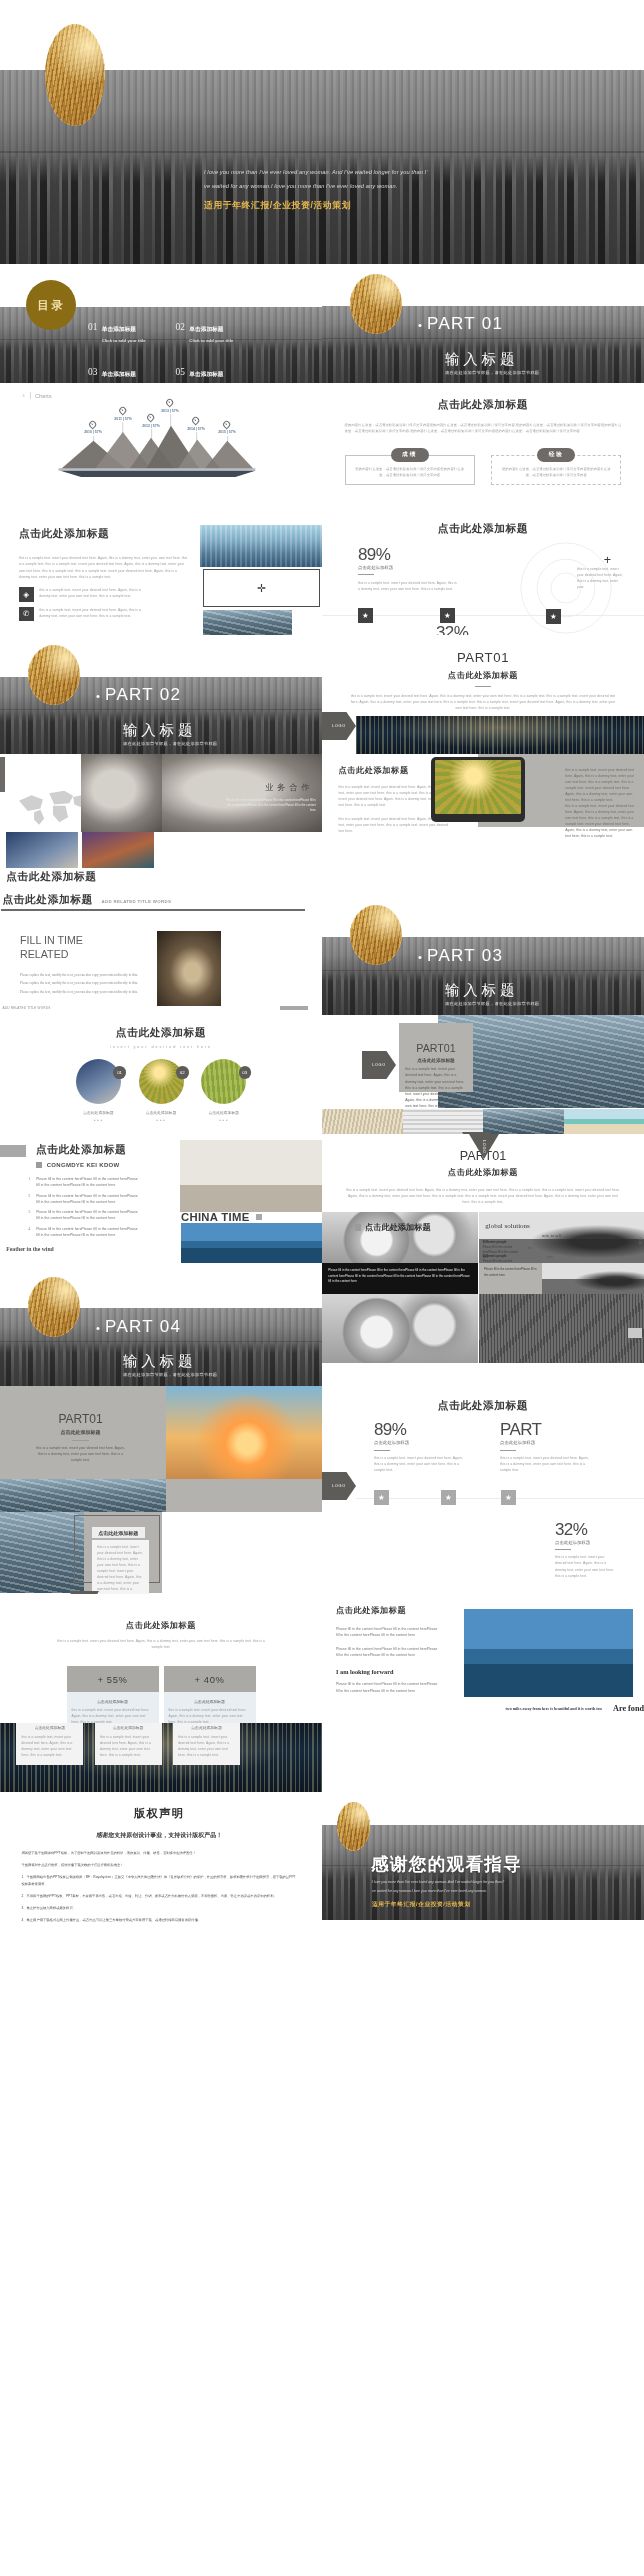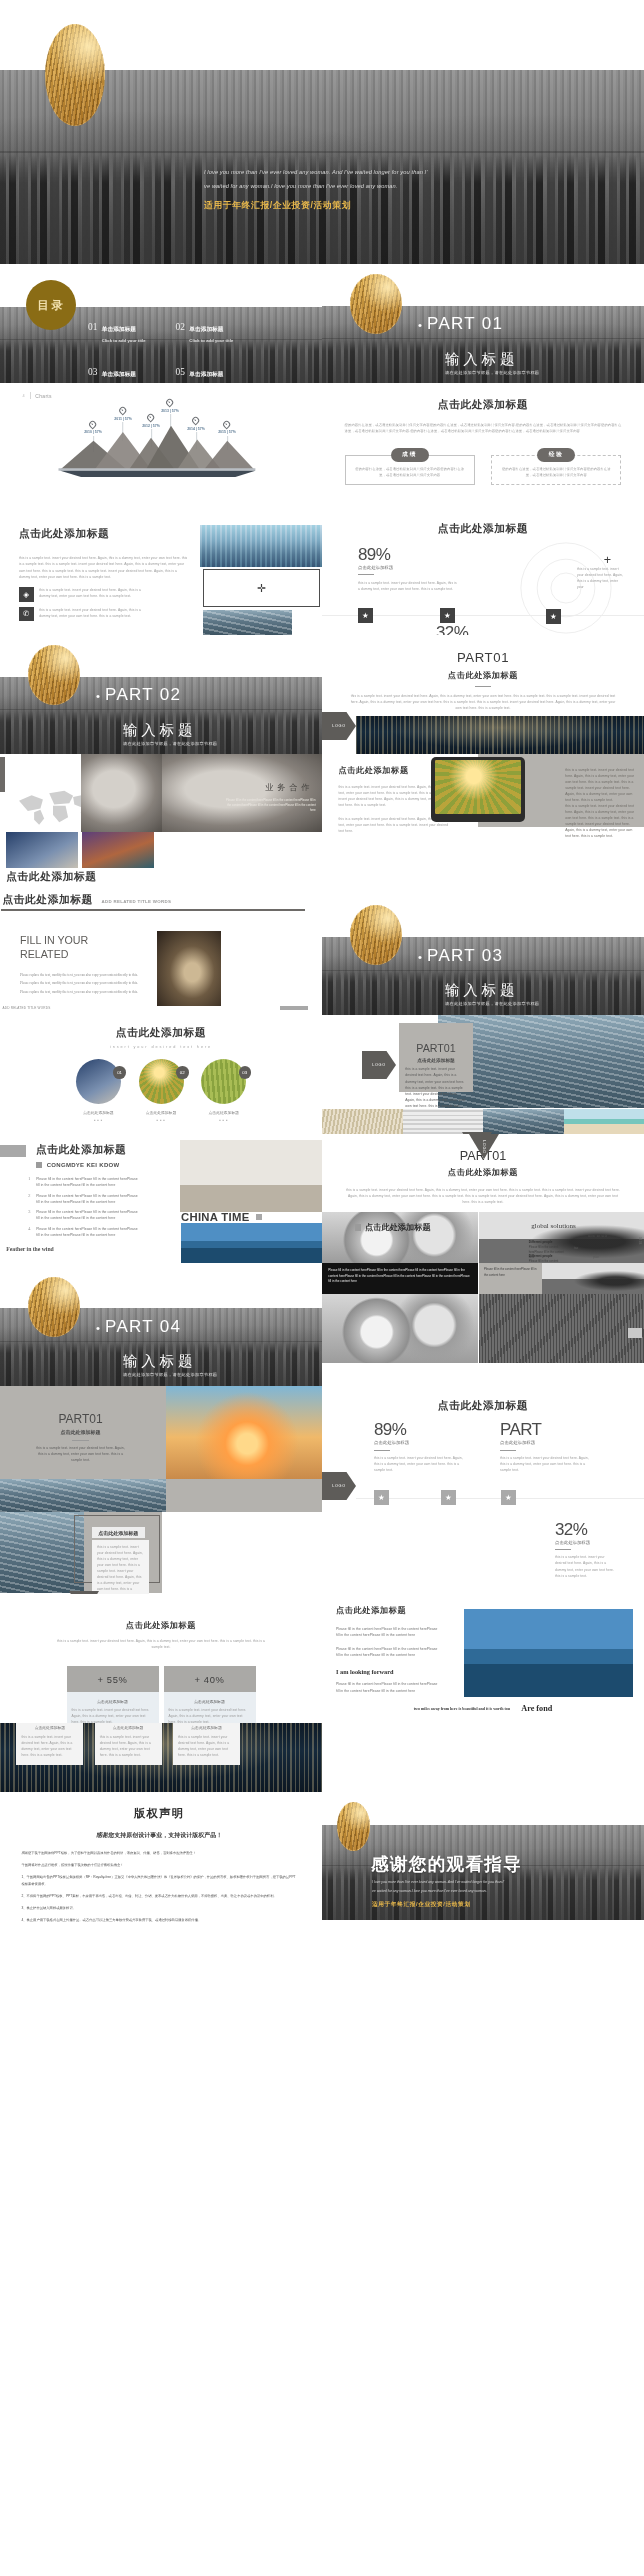--- a/index.html
+++ b/index.html
@@ -235,21 +235,21 @@
   .ph-factory {
     background: linear-gradient(180deg,#e9e6e0 0 62%, #bab2a4 62% 100%),
       repeating-linear-gradient(90deg, rgba(140,130,115,.35) 0 5.7px, transparent 5.7px 16.4px);
   }
   .ph-meet1 { background: linear-gradient(150deg,#27406a,#7a90b0 60%,#c6c0b4); }
   .ph-meet2 { background: linear-gradient(160deg,#5c3f7a,#b0663f 55%,#2f5f6e); }
   .ph-arch {
     background: repeating-linear-gradient(0deg,#cfcfcf 0 1.9px,#ededed 1.9px 4.4px), linear-gradient(180deg,#e8e8e8,#b2b2b2);
   }
 
-  .label-on-img { position:absolute; color:#fff;margin-left:46px; }
+  .label-on-img { position:absolute; color:#fff; }
 
   .gray-panel { background:#b4b2ae; }
   .dark-panel { background:#4f4d4a; }
 
   
   .arrow-tag {
     width:34px; height:28px; background:#5e5c59; color:#fff; font-size:3.8px;
     display:flex; align-items:center; justify-content:center; letter-spacing:0.6px;
     clip-path: polygon(0 0, 72% 0, 100% 50%, 72% 100%, 0 100%);
   }
@@ -527,21 +527,21 @@
 
   <div class="row">
     <div class="half slide" style="height:126px;">
       <div style="display:flex;align-items:baseline;gap:8.8px;padding:3.8px 0 0 2.5px;">
         <div class="s-title-cn">点击此处添加标题</div>
         <div style="font-size:4.4px;font-weight:bold;color:#9b9b9b;letter-spacing:0.3px;">ADD RELATED TITLE WORDS</div>
       </div>
       <div style="height:1.9px;background:#6d6a67;margin:2.5px 0 0 1.3px;width:304px;"></div>
       <div style="position:absolute;left:20px;top:44px;width:119px;">
         <div style="font-size:10.7px;color:#5e5c59;font-weight:300;line-height:1.32;">
-          <div>FILL IN YOUR</div>
+          <div>FILL IN TIME</div>
           <div>RELATED</div>
         </div>
         <p style="font-size:3.4px;color:#8b8b8b;line-height:2.4;margin-top:10px;font-family:'Liberation Serif',serif;">Please replace the text, modify the text, you can also copy your content directly to this. Please replace the text, modify the text, you can also copy your content directly to this. Please replace the text, modify the text, you can also copy your content directly to this.</p>
       </div>
       <div class="ph ph-bowl" style="position:absolute;left:157px;top:42px;width:64px;height:75px;"></div>
       <div style="position:absolute;left:2.5px;bottom:5px;font-size:3.1px;color:#8b8b8b;letter-spacing:0.2px;">ADD RELATED TITLE WORDS</div>
       <div style="position:absolute;right:14px;bottom:5px;width:28px;height:3.8px;background:#a8a8a8;"></div>
     </div>
 
     <div class="half slide part" style="height:126px;">
@@ -794,21 +794,21 @@
 
     <div class="half slide" style="height:129px;">
       <div style="padding:11.3px 0 0 14px;width:119px;">
         <div class="s-title-cn sm">点击此处添加标题</div>
         <p class="body-txt dk" style="margin-top:10px;">Please fill in the content herePlease fill in the content herePlease fill in the content herePlease fill in the content here</p>
         <p class="body-txt dk" style="margin-top:7.5px;">Please fill in the content herePlease fill in the content herePlease fill in the content herePlease fill in the content here</p>
         <div style="font-size:6.3px;font-weight:bold;color:#2f2f2f;margin-top:10px;font-family:'Liberation Serif',serif;">I am looking forward</div>
         <p class="body-txt dk" style="margin-top:6.3px;">Please fill in the content herePlease fill in the content herePlease fill in the content herePlease fill in the content here</p>
       </div>
       <div class="ph ph-ship" style="position:absolute;left:142px;top:15px;right:11.3px;height:88px;"></div>
-      <div style="position:absolute;left:0;bottom:10px;width:322px;display:flex;align-items:center;justify-content:center;gap:11.3px;">
+      <div style="position:absolute;left:0;bottom:10px;width:322px;display:flex;align-items:center;justify-content:flex-end;gap:11.3px;">
         <span style="font-size:4px;font-weight:bold;color:#3a3a3a;font-family:'Liberation Serif',serif;">two miles away from here is beautiful and it is worth tou</span>
         <span style="font-size:8.2px;font-weight:bold;color:#2b2b2b;font-family:'Liberation Serif',serif;">Are fond</span>
       </div>
     </div>
   </div>
 
   <div class="row">
     <div class="half slide" style="height:69px;">
       <div class="ph ph-nightcity" style="position:absolute;inset:0;"></div>
       <div style="position:absolute;left:16.4px;top:-14px;display:flex;gap:11.3px;">

